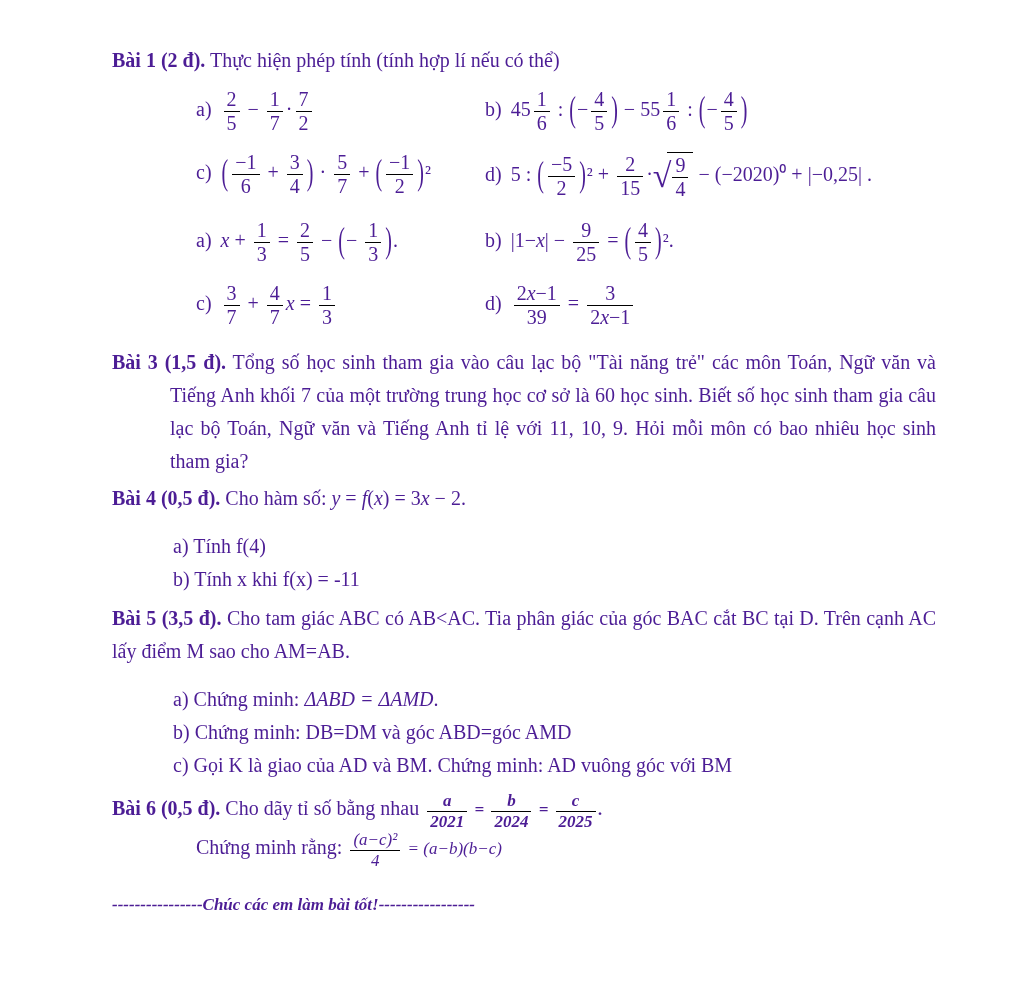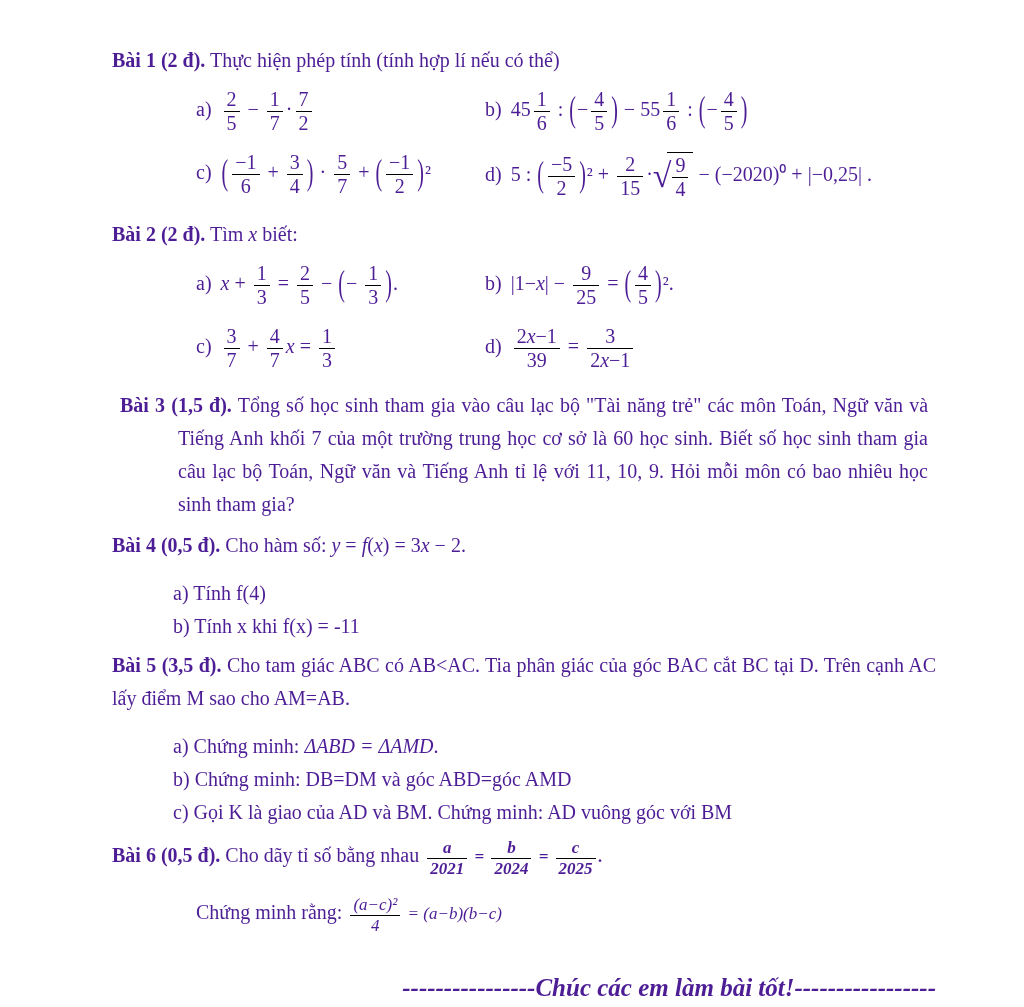--- a/index.html
+++ b/index.html
@@ -11,21 +11,21 @@
     background: #ffffff;
     color: #4c1d95;
     font-family: Liberation Serif, serif;
     font-size: 20px;
     padding: 44px 88px 24px 112px;
   }
   .problem { margin: 0 0 16px; }
   .head { margin: 0; line-height: 1.65; }
   .plabel { font-weight: bold; }
   .just { text-align: justify; }
-  .hang { padding-left: 58px; text-indent: -58px; margin: 8px; line-height: 1.65; text-align: justify; }
+  .hang { padding-left: 58px; text-indent: -58px; margin: 0; line-height: 1.65; text-align: justify; }
   .grid2 {
     display: grid;
     grid-template-columns: 289px 1fr;
     row-gap: 14px;
     padding-left: 84px;
     margin: 10px 0 6px;
   }
   .part { white-space: nowrap; padding: 2px 0; }
   .pkey { margin-right: 9px; }
   .pmath { white-space: nowrap; }
@@ -52,27 +52,27 @@
   
   .root { display: inline-flex; align-items: center; vertical-align: middle; }
   .rsym { font-size: 1.7em; line-height: 1; margin-right: -4px; }
   .rbar { display: inline-block; border-top: 1.6px solid #000; padding: 2px 2px 0; }
   
   .b6m { font-style: italic; font-weight: bold; font-size: 17px; }
   .b6n { font-style: italic; font-size: 17px; }
   .p3 { margin-bottom: 4px; }
   .p4 { margin-bottom: 6px; }
   .p5 { margin-bottom: 10px; }
-  .p6 .head + .head { margin-top: 18px; }
+  .p6 .head + .head { margin-top: 0; }
   .footer {
-    text-align: right;
+    text-align: left;
     font-weight: bold;
     font-style: italic;
-    font-size: 25px;
-    margin: 40px 0 0;
+    font-size: 17px;
+    margin: 26px 0 0;
   }
 </style>
 </head>
 <body>
 
 <div class="page">
 
   <section class="problem p1">
     <p class="head">
       <span class="plabel">Bài 1 (2 đ).</span>
@@ -83,24 +83,20 @@
       <div class="part"><span class="pkey">b)</span><span class="pmath">45<span class="frac"><span class="fn">1</span><span class="fd">6</span></span> : <span class="bigp">(</span>−<span class="frac"><span class="fn">4</span><span class="fd">5</span></span><span class="bigp">)</span> − 55<span class="frac"><span class="fn">1</span><span class="fd">6</span></span> : <span class="bigp">(</span>−<span class="frac"><span class="fn">4</span><span class="fd">5</span></span><span class="bigp">)</span></span></div>
       <div class="part"><span class="pkey">c)</span><span class="pmath"><span class="bigp">(</span><span class="frac"><span class="fn">−1</span><span class="fd">6</span></span> + <span class="frac"><span class="fn">3</span><span class="fd">4</span></span><span class="bigp">)</span> · <span class="frac"><span class="fn">5</span><span class="fd">7</span></span> + <span class="bigp">(</span><span class="frac"><span class="fn">−1</span><span class="fd">2</span></span><span class="bigp">)</span>²</span></div>
       <div class="part"><span class="pkey">d)</span><span class="pmath">5 : <span class="bigp">(</span><span class="frac"><span class="fn">−5</span><span class="fd">2</span></span><span class="bigp">)</span>² + <span class="frac"><span class="fn">2</span><span class="fd">15</span></span>·<span class="root">
               <span class="rsym">√</span>
               <span class="rbar"><span class="frac"><span class="fn">9</span><span class="fd">4</span></span></span>
             </span> − (−2020)⁰ + |−0,25| .</span></div>
     </div>
   </section>
 
   <section class="problem p2">
-    <p class="head">
-      <span class="plabel">Bài 2 (2 đ).</span>
-      <span class="intro">Tìm <i>x</i> biết:</span>
-    </p>
     <div class="grid2">
       <div class="part"><span class="pkey">a)</span><span class="pmath"><i>x</i> + <span class="frac"><span class="fn">1</span><span class="fd">3</span></span> = <span class="frac"><span class="fn">2</span><span class="fd">5</span></span> − <span class="bigp">(</span>− <span class="frac"><span class="fn">1</span><span class="fd">3</span></span><span class="bigp">)</span>.</span></div>
       <div class="part"><span class="pkey">b)</span><span class="pmath">|1−<i>x</i>| − <span class="frac"><span class="fn">9</span><span class="fd">25</span></span> = <span class="bigp">(</span><span class="frac"><span class="fn">4</span><span class="fd">5</span></span><span class="bigp">)</span>².</span></div>
       <div class="part"><span class="pkey">c)</span><span class="pmath"><span class="frac"><span class="fn">3</span><span class="fd">7</span></span> + <span class="frac"><span class="fn">4</span><span class="fd">7</span></span><i>x</i> = <span class="frac"><span class="fn">1</span><span class="fd">3</span></span></span></div>
       <div class="part"><span class="pkey">d)</span><span class="pmath"><span class="frac"><span class="fn">2<i>x</i>−1</span><span class="fd">39</span></span> = <span class="frac"><span class="fn">3</span><span class="fd">2<i>x</i>−1</span></span></span></div>
     </div>
   </section>
 
   <section class="problem p3">
     <p class="hang">

